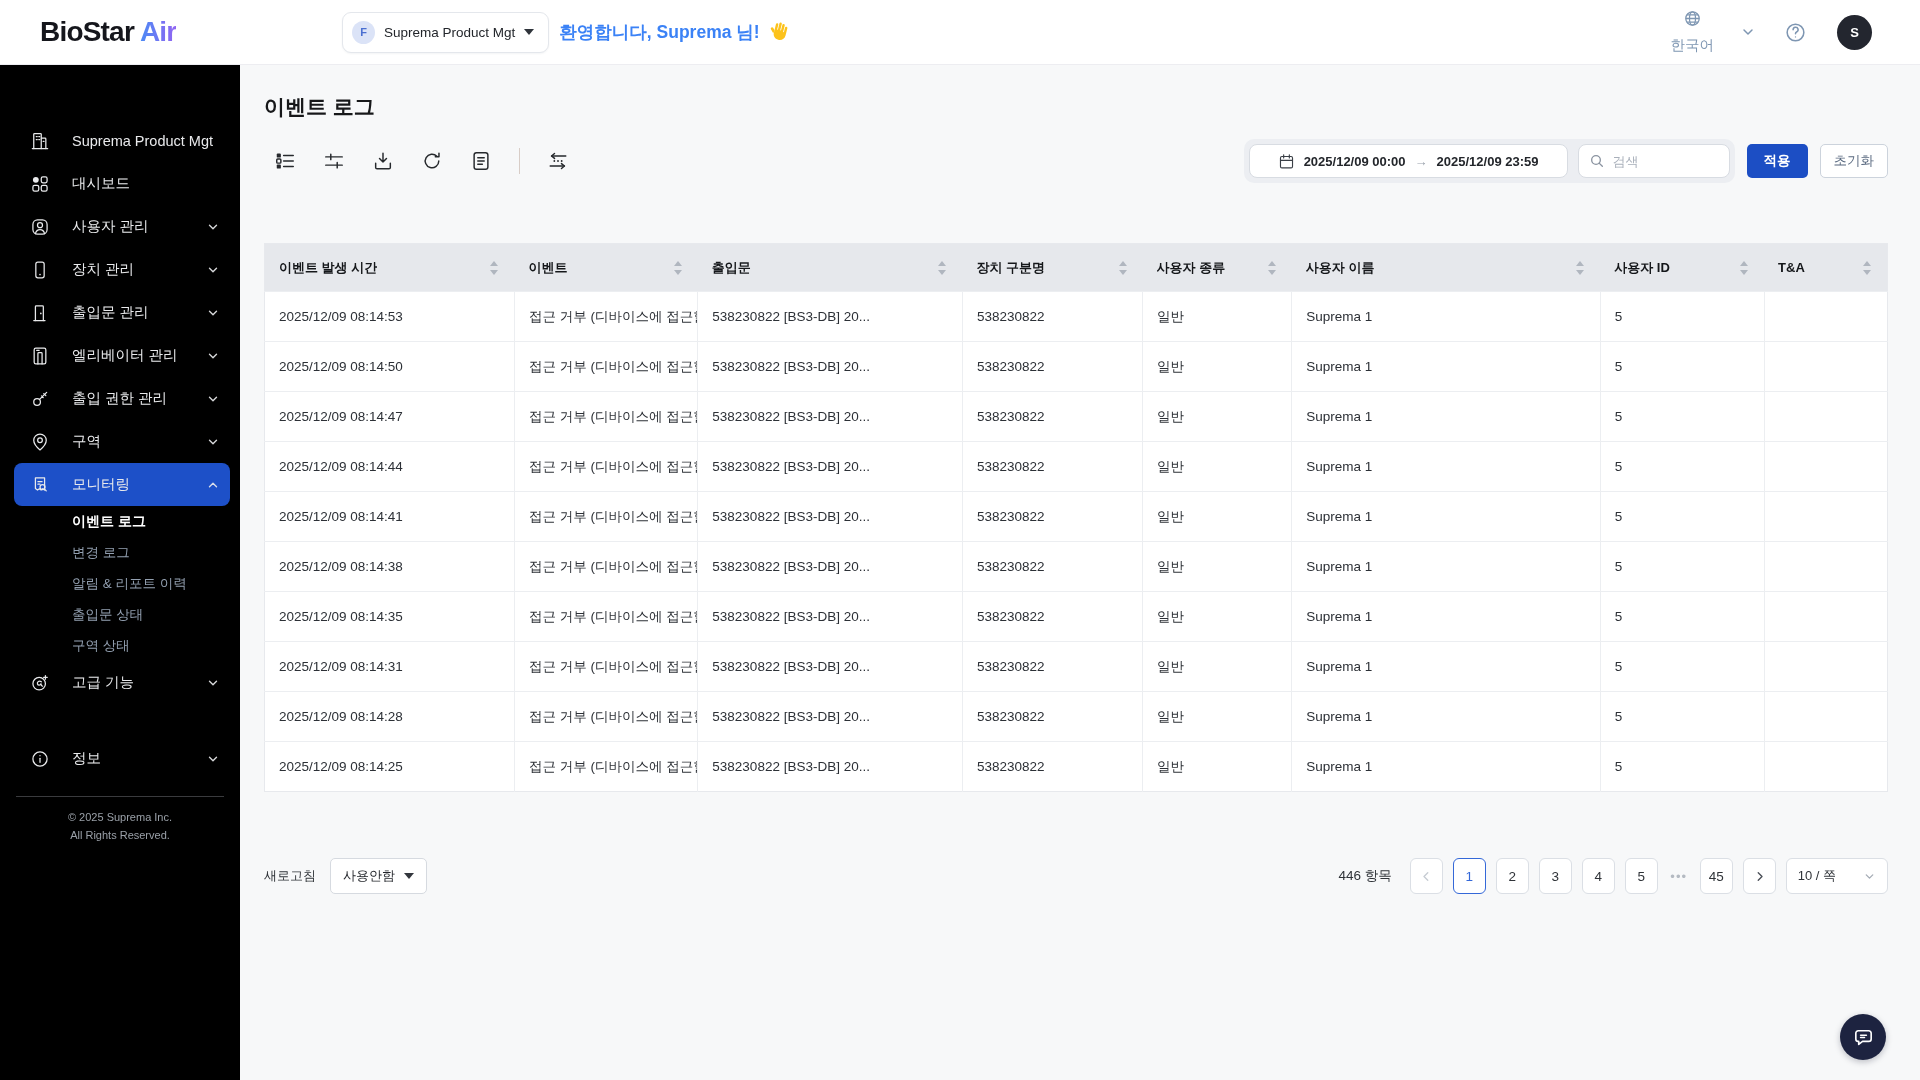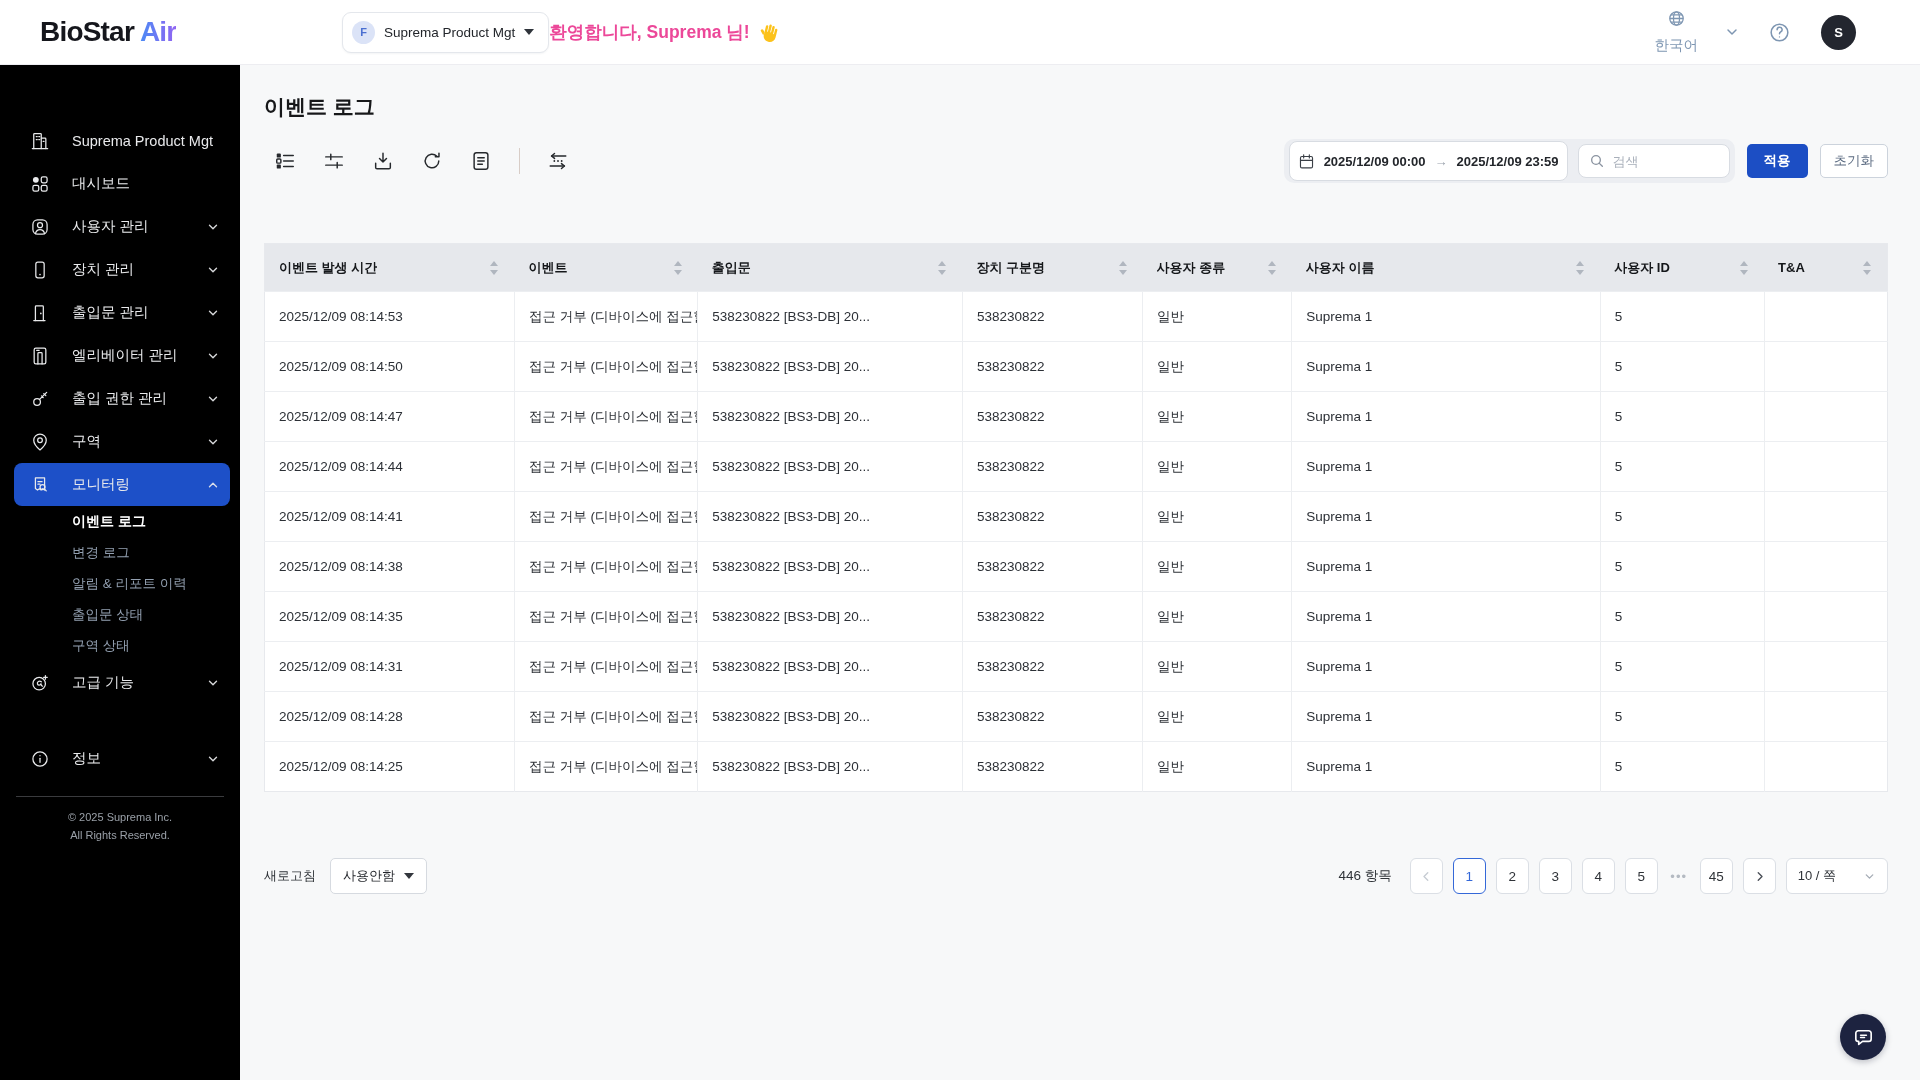--- a/index.html
+++ b/index.html
@@ -1,27 +1,27 @@
 <!DOCTYPE html>
 <html><head>
 <meta charset="utf-8">
 <style>
   * { box-sizing: border-box; margin: 0; padding: 0; }
   html,body { width:1920px; height:1080px; overflow:hidden; font-family:"Liberation Sans", sans-serif; background:#fff; }
   .app { display:grid; grid-template-columns:240px 1fr; grid-template-rows:65px 1015px; width:1920px; height:1080px; }
 
   
-  .topbar { grid-column:1/3; display:flex; align-items:center; background:#fff; border-bottom:1px solid #ededf1; padding:0 64px 0 40px; position:relative; z-index:5; }
+  .topbar { grid-column:1/3; display:flex; align-items:center; background:#fff; border-bottom:1px solid #ededf1; padding:0 48px 0 40px; position:relative; z-index:5; }
   .logo { width:302px; font-size:28px; font-weight:700; letter-spacing:-0.8px; white-space:nowrap; cursor:pointer; }
   .logo-main { color:#15161c; }
   .logo-air { background:linear-gradient(90deg,#4b8af5,#9165f2); -webkit-background-clip:text; background-clip:text; color:transparent; }
   .org-pill { display:flex; align-items:center; gap:9px; background:#fff; border:1px solid #e4e7ec; border-radius:9px; height:41px; padding:0 14px 0 9px; box-shadow:0 1px 2px rgba(20,30,60,.05); cursor:pointer; }
   .org-badge { width:23px; height:23px; border-radius:50%; background:#dbe3f7; color:#4a6fd1; font-size:11px; font-weight:700; display:flex; align-items:center; justify-content:center; }
   .org-label { font-size:13.5px; color:#23262b; }
-  .welcome { display:flex; align-items:flex-end; gap:8px; margin-left:0; font-size:17.5px; font-weight:700; color:#ec4899; }
+  .welcome { display:flex; align-items:flex-start; gap:8px; margin-left:10px; font-size:17.5px; font-weight:700; color:#3b82f6; }
   .wave { width:22px; height:22px; transform:rotate(14deg); }
   .top-spacer { flex:1; }
   .topbar-right { display:flex; align-items:center; color:#7e96b2; }
   .lang { display:flex; align-items:center; gap:8px; font-size:14.5px; cursor:pointer;flex-direction:column; }
   .lang-chev { margin-left:26px; cursor:pointer; display:flex; }
   .help-btn { margin-left:28px; cursor:pointer; display:flex; }
   .avatar { margin-left:30px; width:35px; height:35px; border-radius:50%; background:#23262f; color:#fff; font-size:13px; font-weight:700; display:flex; align-items:center; justify-content:center; cursor:pointer; }
 
   
   .sidebar { background:#000; padding-top:54px; color:#e9eaec; overflow:hidden; display:flex; flex-direction:column; }
@@ -39,21 +39,21 @@
 
   
   .main { background:#f7f8f9; padding:28px 32px 0 24px; overflow:hidden; }
   .page-title { font-size:21px; font-weight:700; color:#17181a; margin-bottom:18px; }
   .toolbar-row { display:flex; justify-content:space-between; align-items:center; margin-bottom:60px; }
   .tool-icons { display:flex; align-items:center; gap:27px; padding-left:10px; color:#26292d; }
   .tool-btn { width:22px; height:22px; background:none; border:none; color:#26292d; cursor:pointer; padding:0; display:flex; }
   .tool-divider { width:1px; height:26px; background:#d8cdc7; }
   .filter-group { display:flex; align-items:center; gap:12px; }
   .filter-strip { background:#eceef2; border-radius:10px; padding:5px; display:flex; align-items:center; gap:10px; height:44px; }
-  .date-range { background:#fff; border:1px solid #d8dce2; border-radius:8px; height:40px; display:flex; align-items:center; padding:0 8px; gap:9px; font-size:13px; font-weight:600; color:#23262b; cursor:pointer; white-space:nowrap;text-align:center; }
+  .date-range { background:#fff; border:1px solid #d8dce2; border-radius:8px; height:34px; display:flex; align-items:center; padding:0 28px; gap:9px; font-size:13px; font-weight:600; color:#23262b; cursor:pointer; white-space:nowrap;text-align:center; }
   .cal-icon { color:#3a3f46; display:flex; }
   .arrow-sep { color:#9ba2ac; font-weight:400; }
   .search-box { background:#fff; border:1px solid #d8dce2; border-radius:8px; height:34px; width:152px; display:flex; align-items:center; padding:6px 10px; gap:8px; color:#8a93a0; }
   .search-box input { border:none; outline:none; flex:1; width:100%; font-size:13px; background:transparent; font-family:inherit; color:#23262b; }
   .search-box input::placeholder { color:#a8afba; }
   .btn-apply { background:#1c4ec4; color:#fff; font-weight:700; font-size:13.5px; border:none; border-radius:5px; height:34px; padding:0 17px; cursor:pointer; font-family:inherit; }
   .btn-reset { background:#fff; color:#5a6a80; font-size:13.5px; border:1px solid #ccd3dc; border-radius:5px; height:34px; padding:0 13px; cursor:pointer; font-family:inherit; }
 
   
   .event-table { width:100%; border-collapse:collapse; table-layout:fixed; background:#fff; border:1px solid #e7e9ed; }

